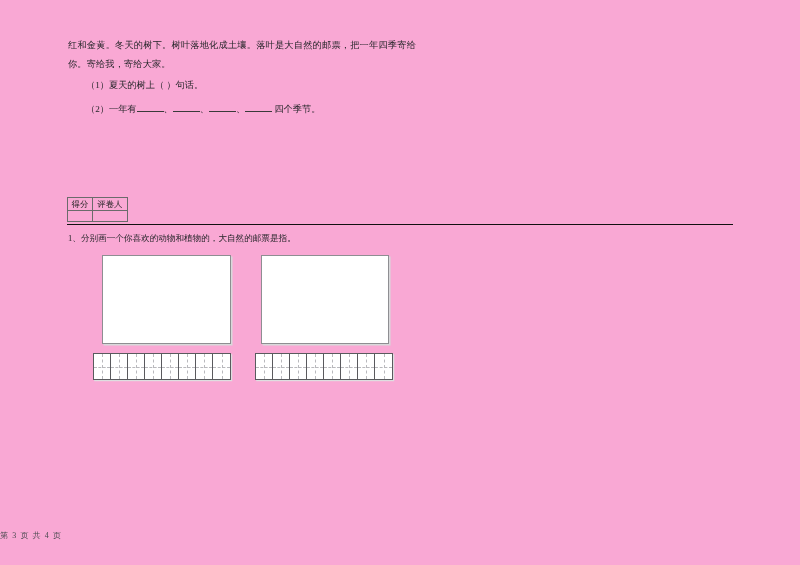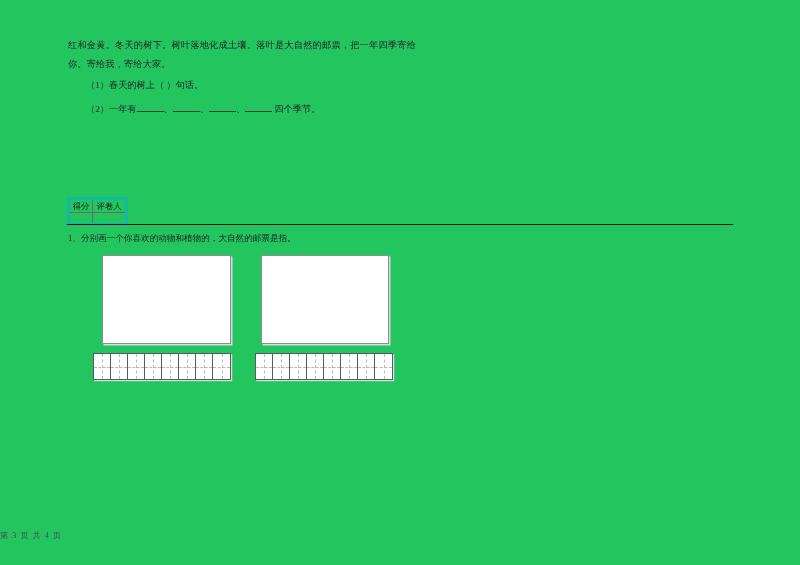--- a/index.html
+++ b/index.html
@@ -12,21 +12,21 @@
     height: 565px;
     position: relative;
     font-family: "Liberation Serif", "DejaVu Serif", serif;
     color: #1a1a1a;
     overflow: hidden;
   }
 
   .page {
     position: absolute;
     inset: 0;
-    background: #22c55e;
+    background: #f9a8d4;
     text-decoration: underline;
   }
 
   
   .passage {
     position: absolute;
     left: 68px;
     top: 36px;
     width: 348px;
     font-size: 9.2px;
@@ -59,21 +59,21 @@
     height: 9px;
     vertical-align: baseline;
   }
   .bl-short { width: 27px; }
 
   
   .scorebox {
     position: absolute;
     left: 67px;
     top: 197px;
-    border: 3px solid #14b8a6;
+    border: 1px solid #14b8a6;
     border-collapse: collapse;
     width: 61px;
   }
   .scorebox td {
     border: 1px solid #6b6b6b;
     font-size: 8.4px;
     line-height: 11px;
     text-align: center;
     padding: 0;
     color: #1f1f1f;
@@ -169,21 +169,21 @@
   }
 </style>
 </head>
 <body>
 
 <div class="page">
 
   <div class="passage">红和金黄。冬天的树下。树叶落地化成土壤。落叶是大自然的邮票，把一年四季寄给你。寄给我，寄给大家。</div>
 
   <div class="q-block q1">
-    <span class="q-indent">（1）</span><span>春天的树上（    ）句话。</span>
+    <span class="q-indent">（1）</span><span>夏天的树上（    ）句话。</span>
   </div>
 
   <div class="q-block q2">
     <span class="q-indent">（2）</span><span>一年有</span><span class="blankline bl-short"></span>、<span class="blankline bl-short"></span>、<span class="blankline bl-short"></span>、<span class="blankline bl-short"></span> <span>四个季节。</span>
   </div>
 
 
 
   <table class="scorebox">
     <tbody>

